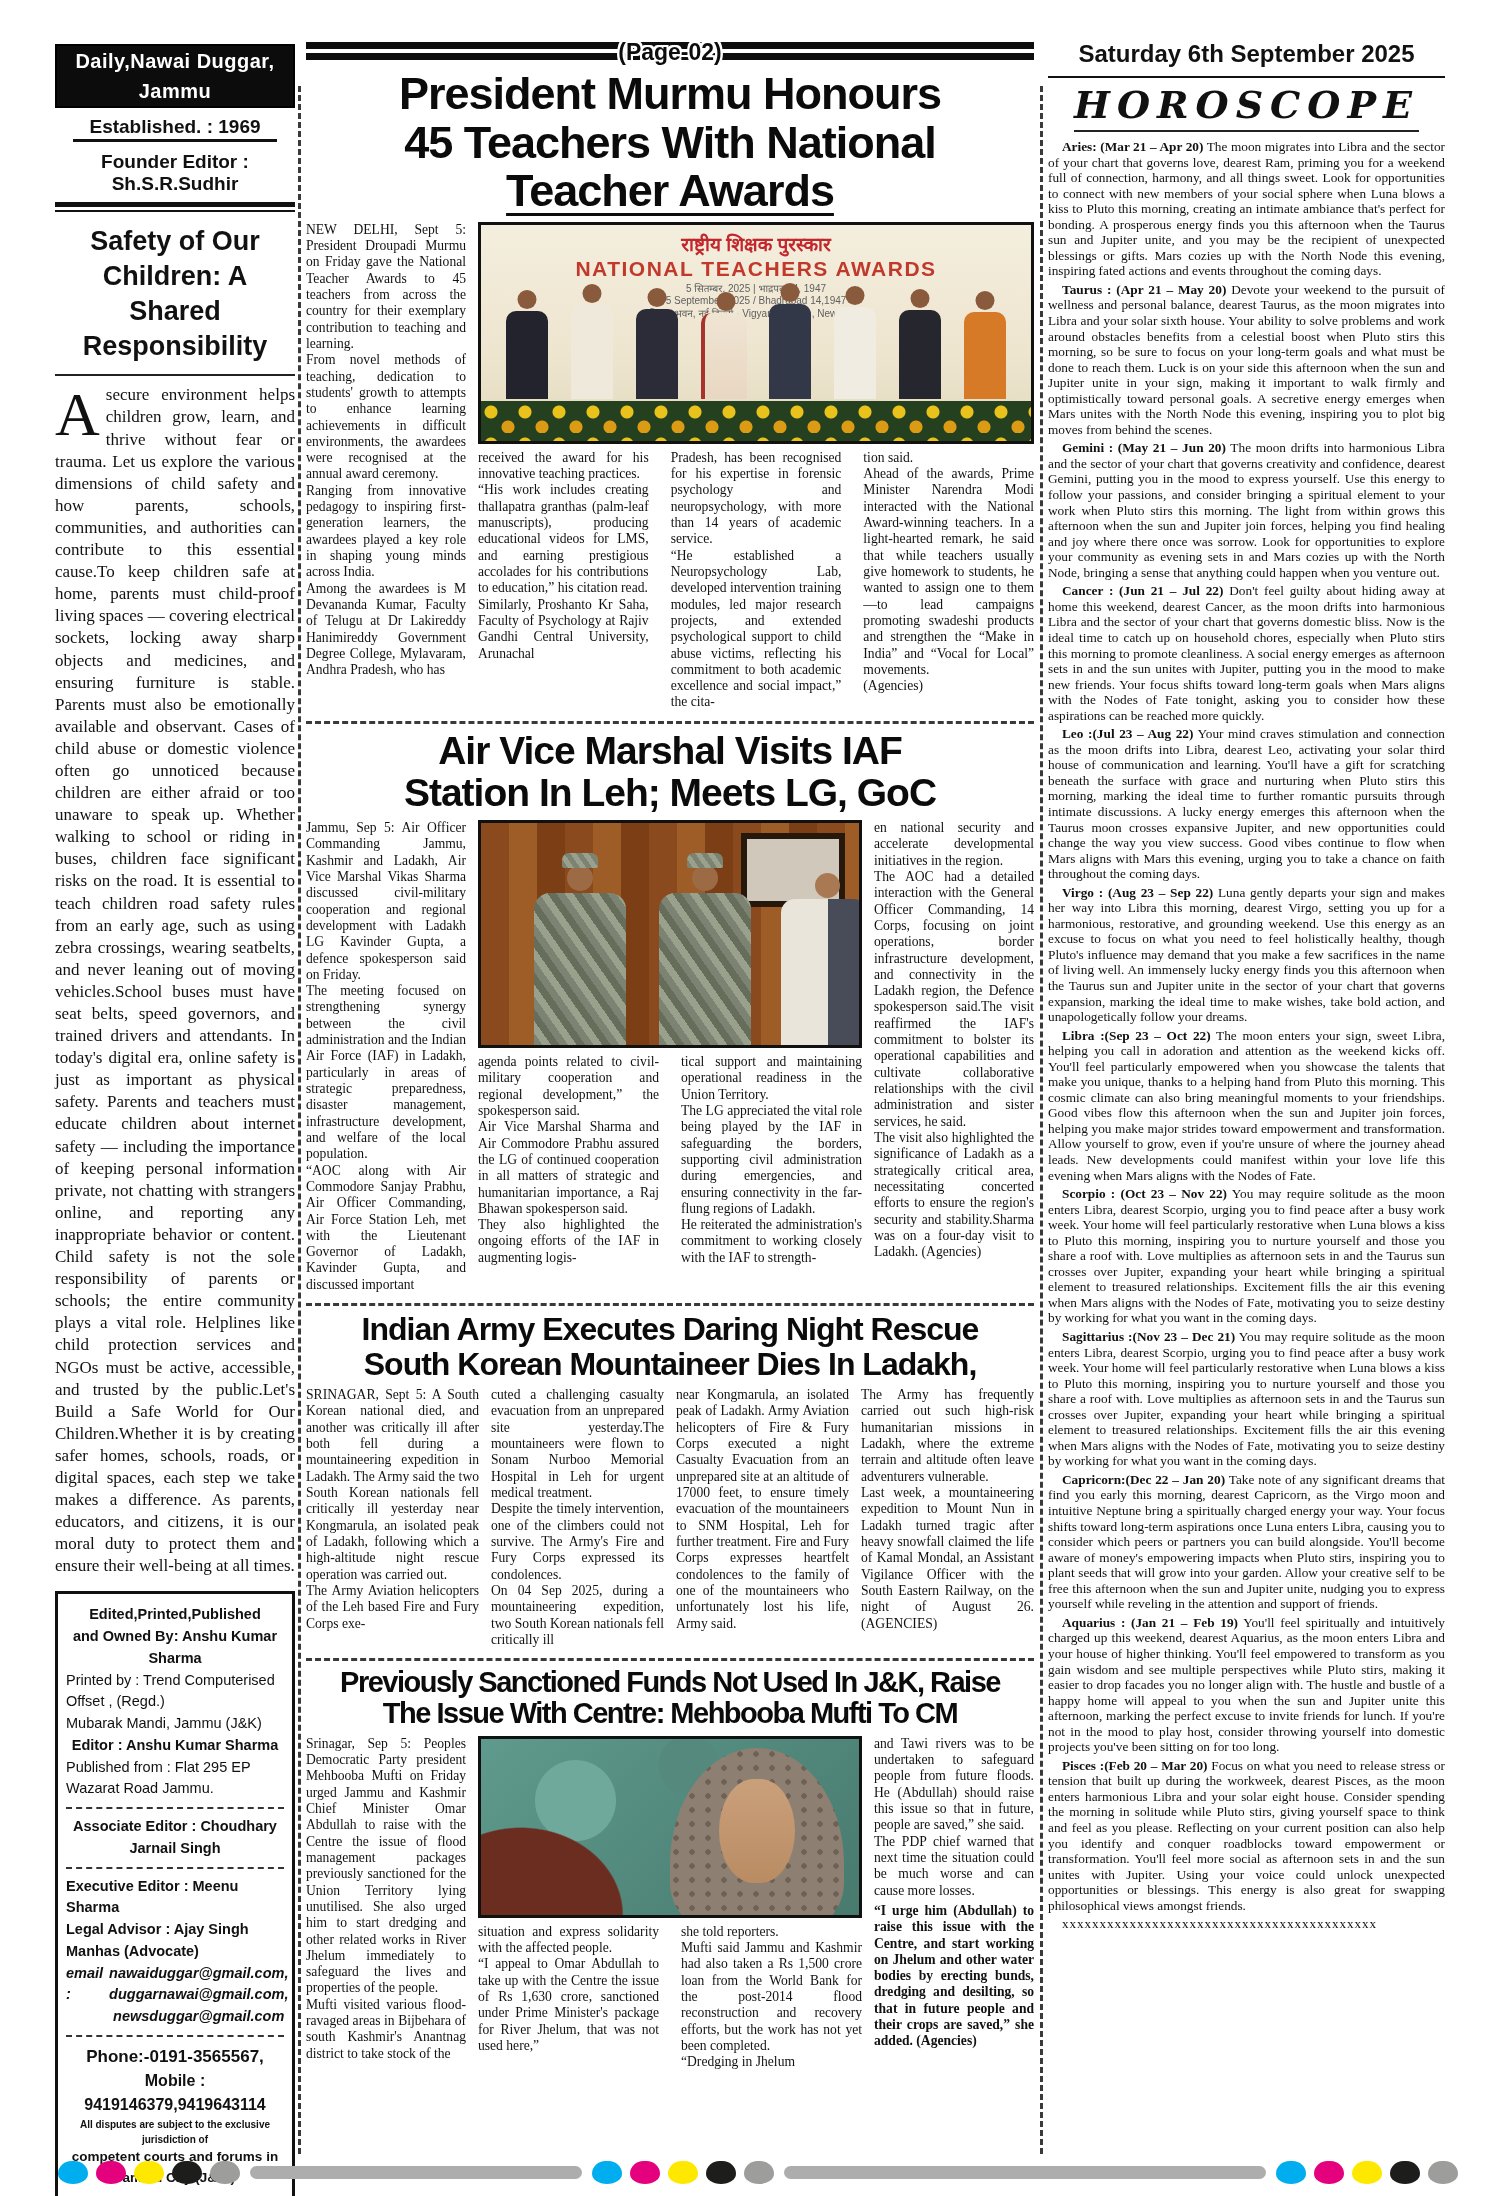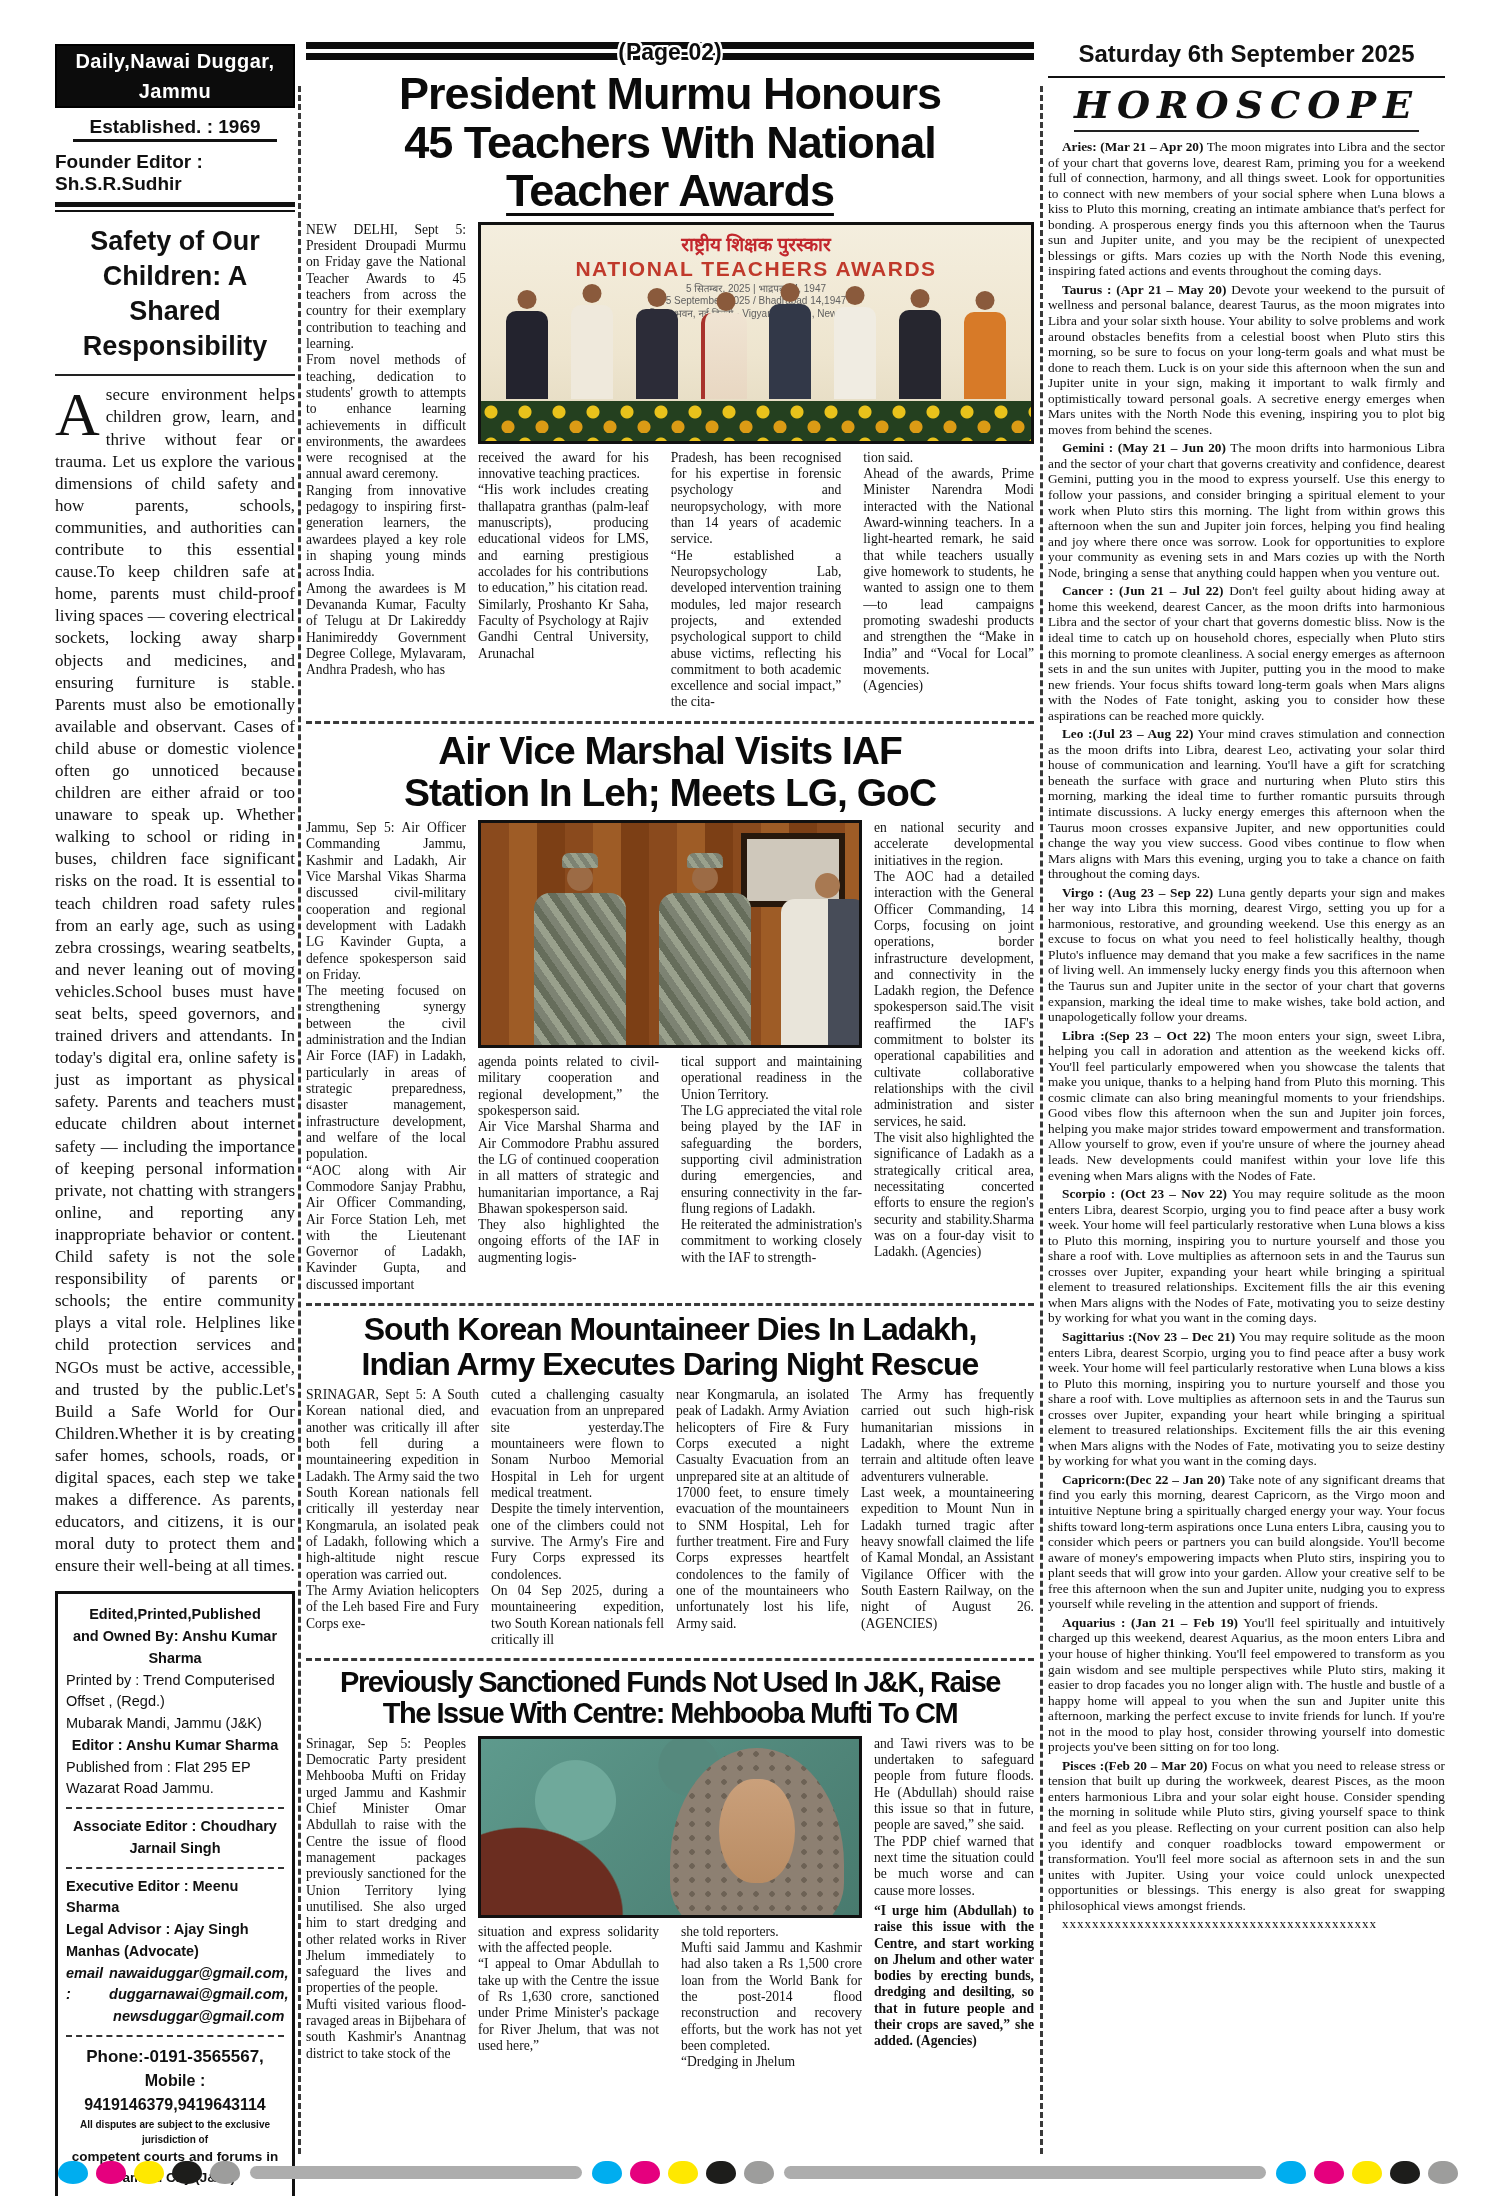--- a/index.html
+++ b/index.html
@@ -6,21 +6,21 @@
   .page{position:relative;width:1500px;height:2196px;background:#ffffff;overflow:hidden;
         font-family:"Liberation Serif","DejaVu Serif",serif;color:#111;}
   
   .vsep{position:absolute;top:86px;height:2068px;width:0;border-left:3px dashed #3a3a3a;}
   
   .col-left{position:absolute;left:55px;top:44px;width:240px;}
   .masthead{background:#0c0c0c;color:#fff;border:2px solid #000;text-align:center;
             font:bold 20px/30px "Liberation Sans",sans-serif;letter-spacing:0.5px;}
   .est{font:bold 19px "Liberation Sans",sans-serif;text-align:center;padding:8px 0 1px;
        border-bottom:3px solid #111;margin:0 18px;}
-  .founder{font:bold 19px "Liberation Sans",sans-serif;padding:9px 0 7px;}
+  .founder{font:bold 19px "Liberation Sans",sans-serif;text-align:center;padding:9px 0 7px;}
   .dbl-rule{border-top:5px solid #111;border-bottom:2px solid #111;height:3px;}
   .left-title{font:bold 27px/1.3 "Liberation Sans",sans-serif;text-align:center;
               margin:12px 0 8px;border-bottom:2px solid #222;padding-bottom:10px;}
   .left-body{font-size:17px;line-height:1.3;text-align:justify;}
   .dropcap{float:left;font:400 62px/0.8 "Liberation Serif",serif;padding:6px 6px 0 0;}
   
   .imprint{border:3.5px solid #111;margin-top:14px;padding:10px 8px;
            font-family:"Liberation Sans",sans-serif;font-size:14.5px;line-height:1.5;}
   .imp-c{text-align:center;}
   .imp-b{font-weight:bold;}
@@ -250,22 +250,22 @@
         </div>
       </div>
       <div class="bt w160">en national security and accelerate developmental initiatives in the region.
 The AOC had a detailed interaction with the General Officer Commanding, 14 Corps, focusing on joint operations, border infrastructure development, and connectivity in the Ladakh region, the Defence spokesperson said.The visit reaffirmed the IAF's commitment to bolster its operational capabilities and cultivate collaborative relationships with the civil administration and sister services, he said.
 The visit also highlighted the significance of Ladakh as a strategically critical area, necessitating concerted efforts to ensure the region's security and stability.Sharma was on a four-day visit to Ladakh. (Agencies)</div>
     </div>
 
     <div class="hsep"></div>
 
     <h1 class="hl hl3">
+      <span>Indian Army Executes Daring Night Rescue</span>
       <span>South Korean Mountaineer Dies In Ladakh,</span>
-      <span>Indian Army Executes Daring Night Rescue</span>
     </h1>
     <div class="art">
       <div class="bt" style="flex:1">SRINAGAR, Sept 5: A South Korean national died, and another was critically ill after both fell during a mountaineering expedition in Ladakh. The Army said the two South Korean nationals fell critically ill yesterday near Kongmarula, an isolated peak of Ladakh, following which a high-altitude night rescue operation was carried out.
 The Army Aviation helicopters of the Leh based Fire and Fury Corps exe-</div>
       <div class="bt" style="flex:1">cuted a challenging casualty evacuation from an unprepared site yesterday.The mountaineers were flown to Sonam Nurboo Memorial Hospital in Leh for urgent medical treatment.
 Despite the timely intervention, one of the climbers could not survive. The Army's Fire and Fury Corps expressed its condolences.
 On 04 Sep 2025, during a mountaineering expedition, two South Korean nationals fell critically ill</div>
       <div class="bt" style="flex:1">near Kongmarula, an isolated peak of Ladakh. Army Aviation helicopters of Fire &amp; Fury Corps executed a night Casualty Evacuation from an unprepared site at an altitude of 17000 feet, to ensure timely evacuation of the mountaineers to SNM Hospital, Leh for further treatment. Fire and Fury Corps expresses heartfelt condolences to the family of one of the mountaineers who unfortunately lost his life, Army said.</div>
       <div class="bt" style="flex:1">The Army has frequently carried out such high-risk humanitarian missions in Ladakh, where the extreme terrain and altitude often leave adventurers vulnerable.
 Last week, a mountaineering expedition to Mount Nun in Ladakh turned tragic after heavy snowfall claimed the life of Kamal Mondal, an Assistant Vigilance Officer with the South Eastern Railway, on the night of August 26. (AGENCIES)</div>

